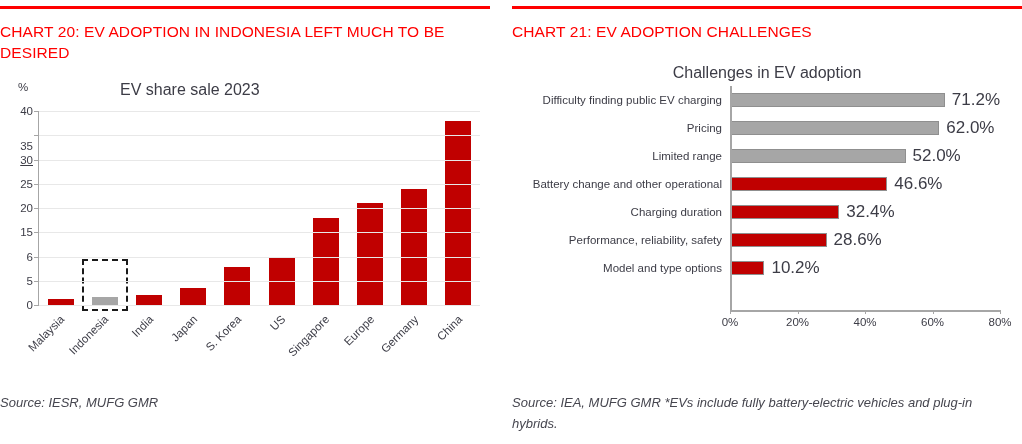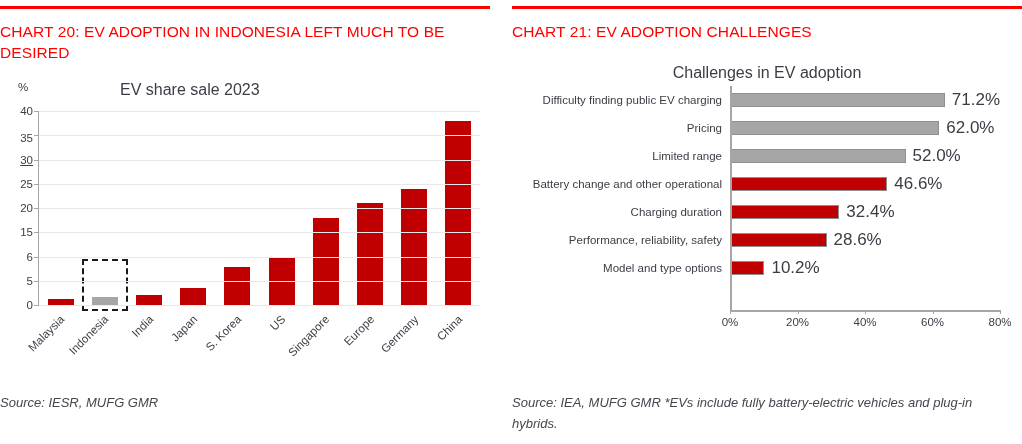--- a/index.html
+++ b/index.html
@@ -328,21 +328,21 @@
           <div class="lc-ytick-mark" style="top: 97px;"></div>
           <div class="lc-ytick-label" style="top: 97px;">20</div>
           <div class="lc-grid" style="top: 72.75px;"></div>
           <div class="lc-ytick-mark" style="top: 72.75px;"></div>
           <div class="lc-ytick-label" style="top: 72.75px;">25</div>
           <div class="lc-grid" style="top: 48.5px;"></div>
           <div class="lc-ytick-mark" style="top: 48.5px;"></div>
           <div class="lc-ytick-label" style="top: 48.5px; text-decoration: underline;">30</div>
           <div class="lc-grid" style="top: 24.25px;"></div>
           <div class="lc-ytick-mark" style="top: 24.25px;"></div>
-          <div class="lc-ytick-label" style="top: 27px;">35</div>
+          <div class="lc-ytick-label" style="top: 35px;">35</div>
           <div class="lc-grid" style="top: 0px;"></div>
           <div class="lc-ytick-mark" style="top: 0px;"></div>
           <div class="lc-ytick-label" style="top: 0px;">40</div>
         </div>
       <div class="lc-xticks" id="lc-xticks">
           <div class="lc-xslot">
             <div class="lc-xlabel">
               <span class="lc-xlabel-inner">Malaysia</span>
             </div>
           </div>

